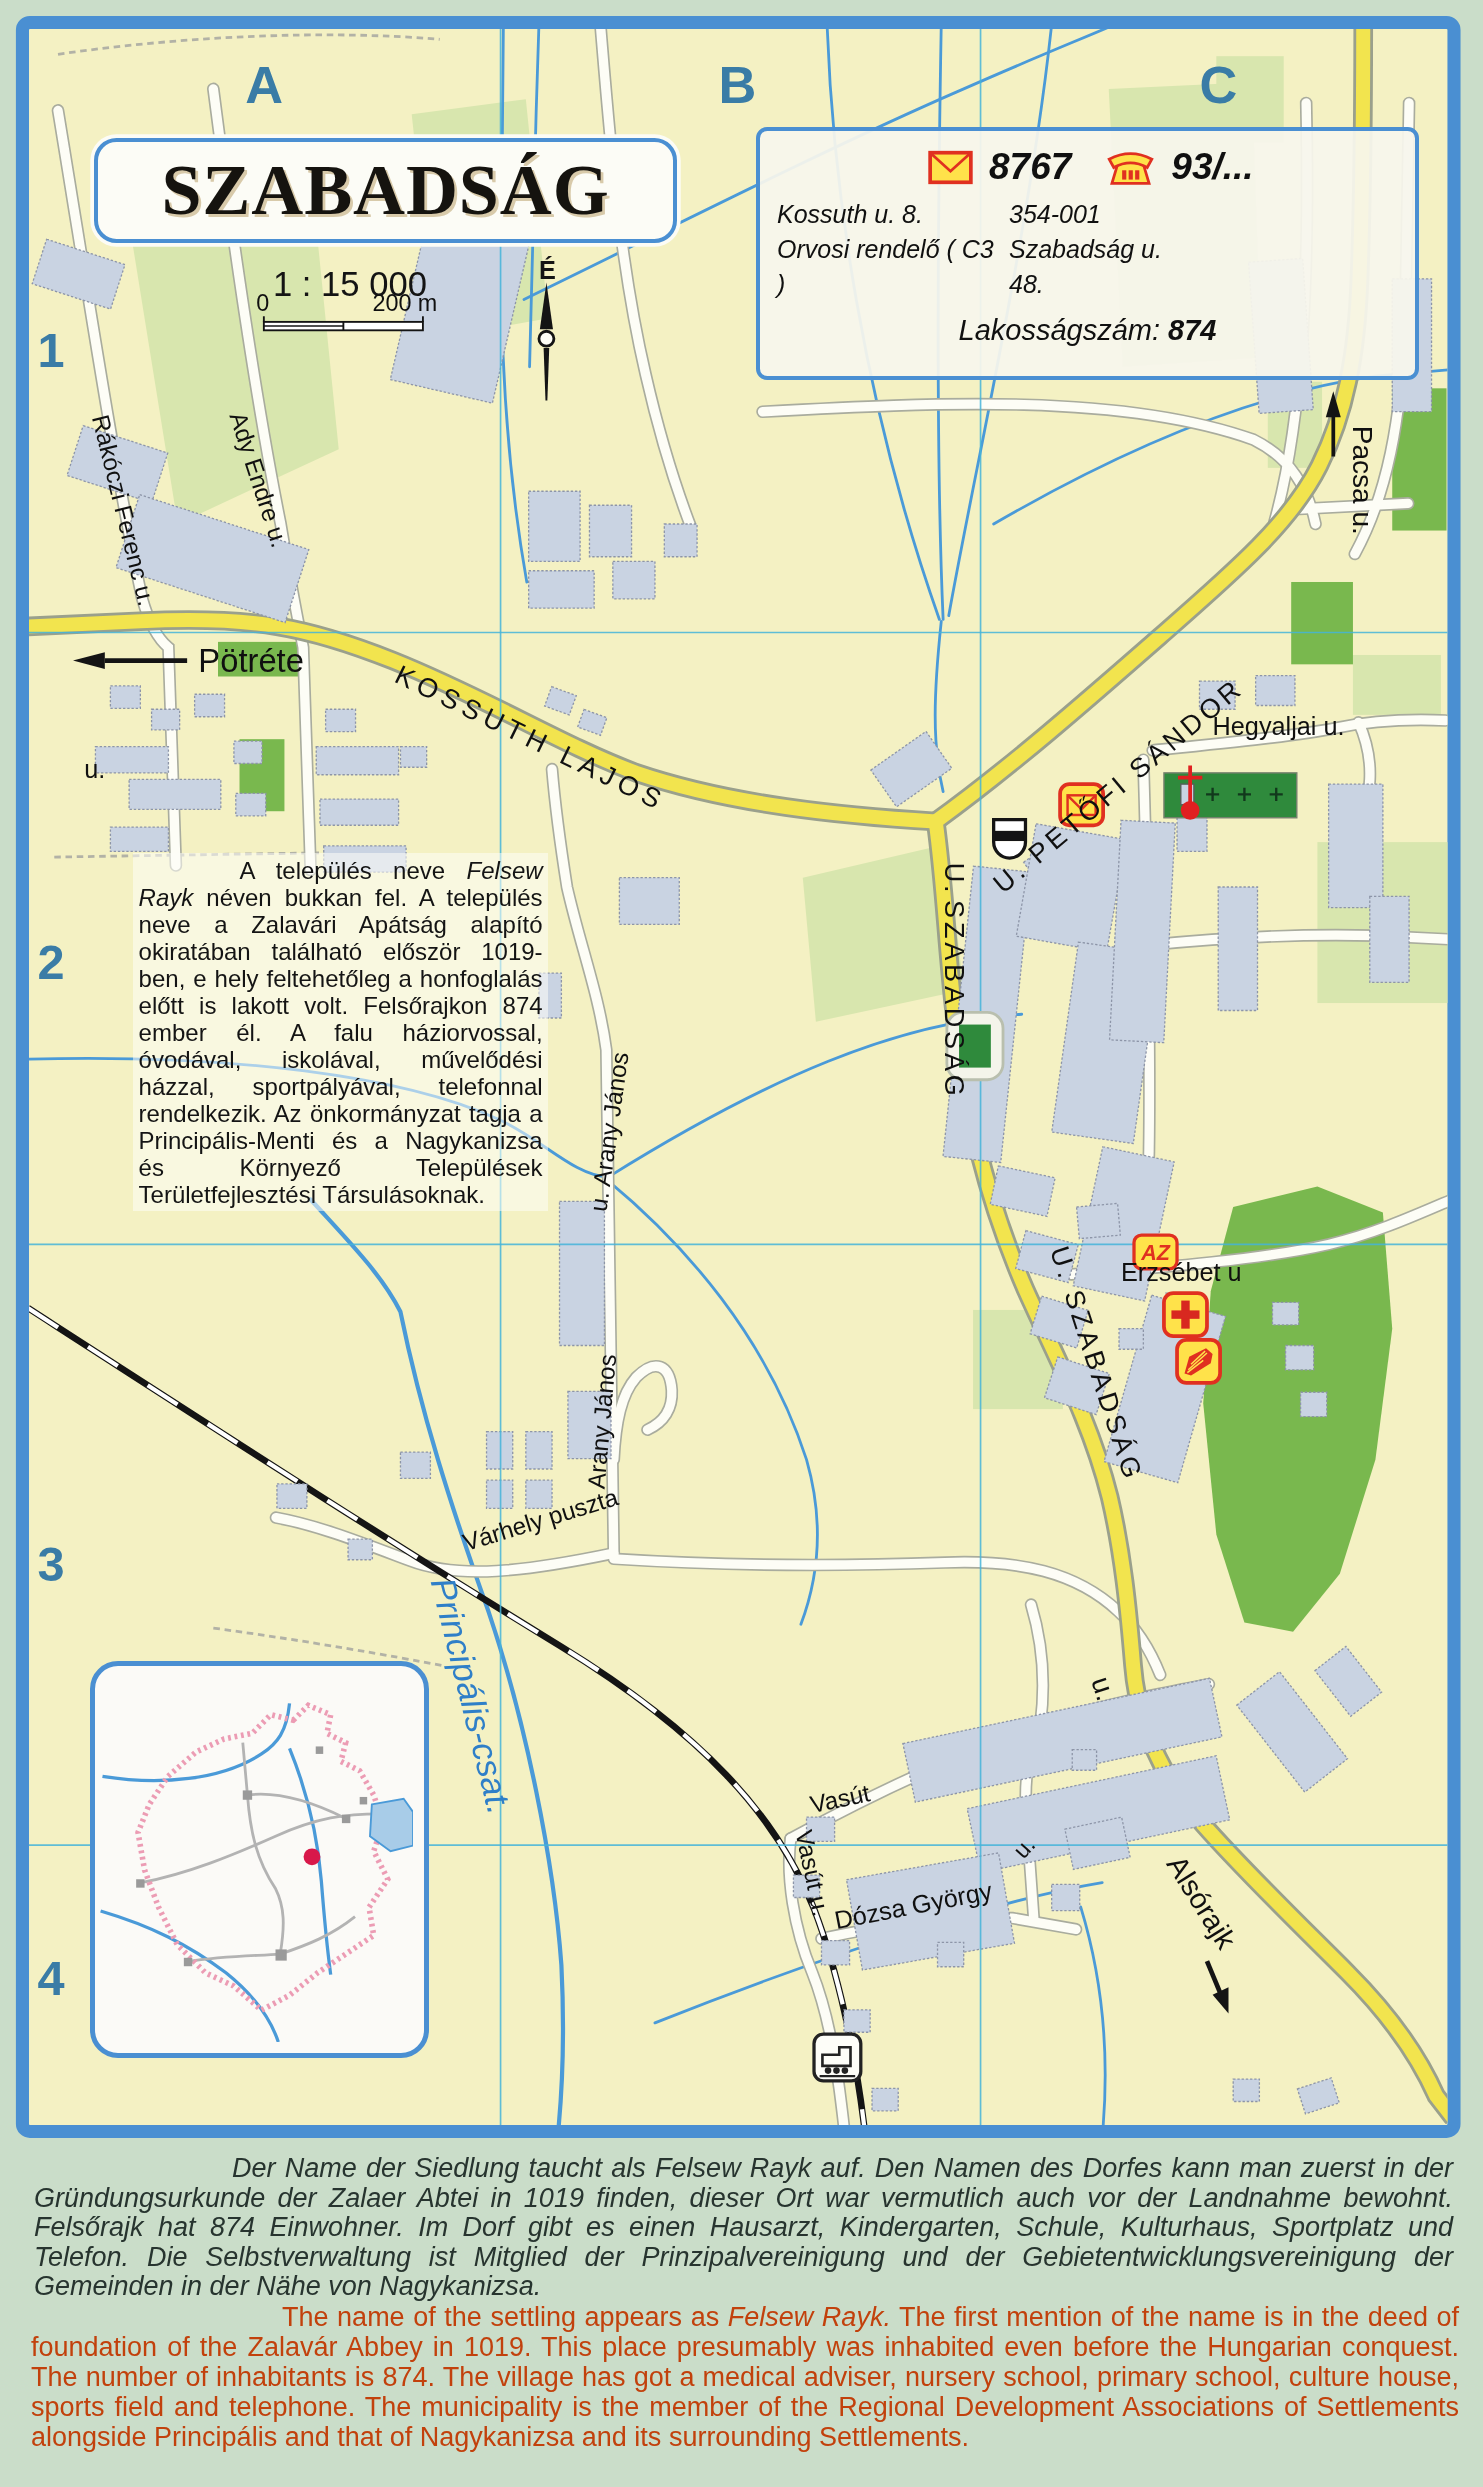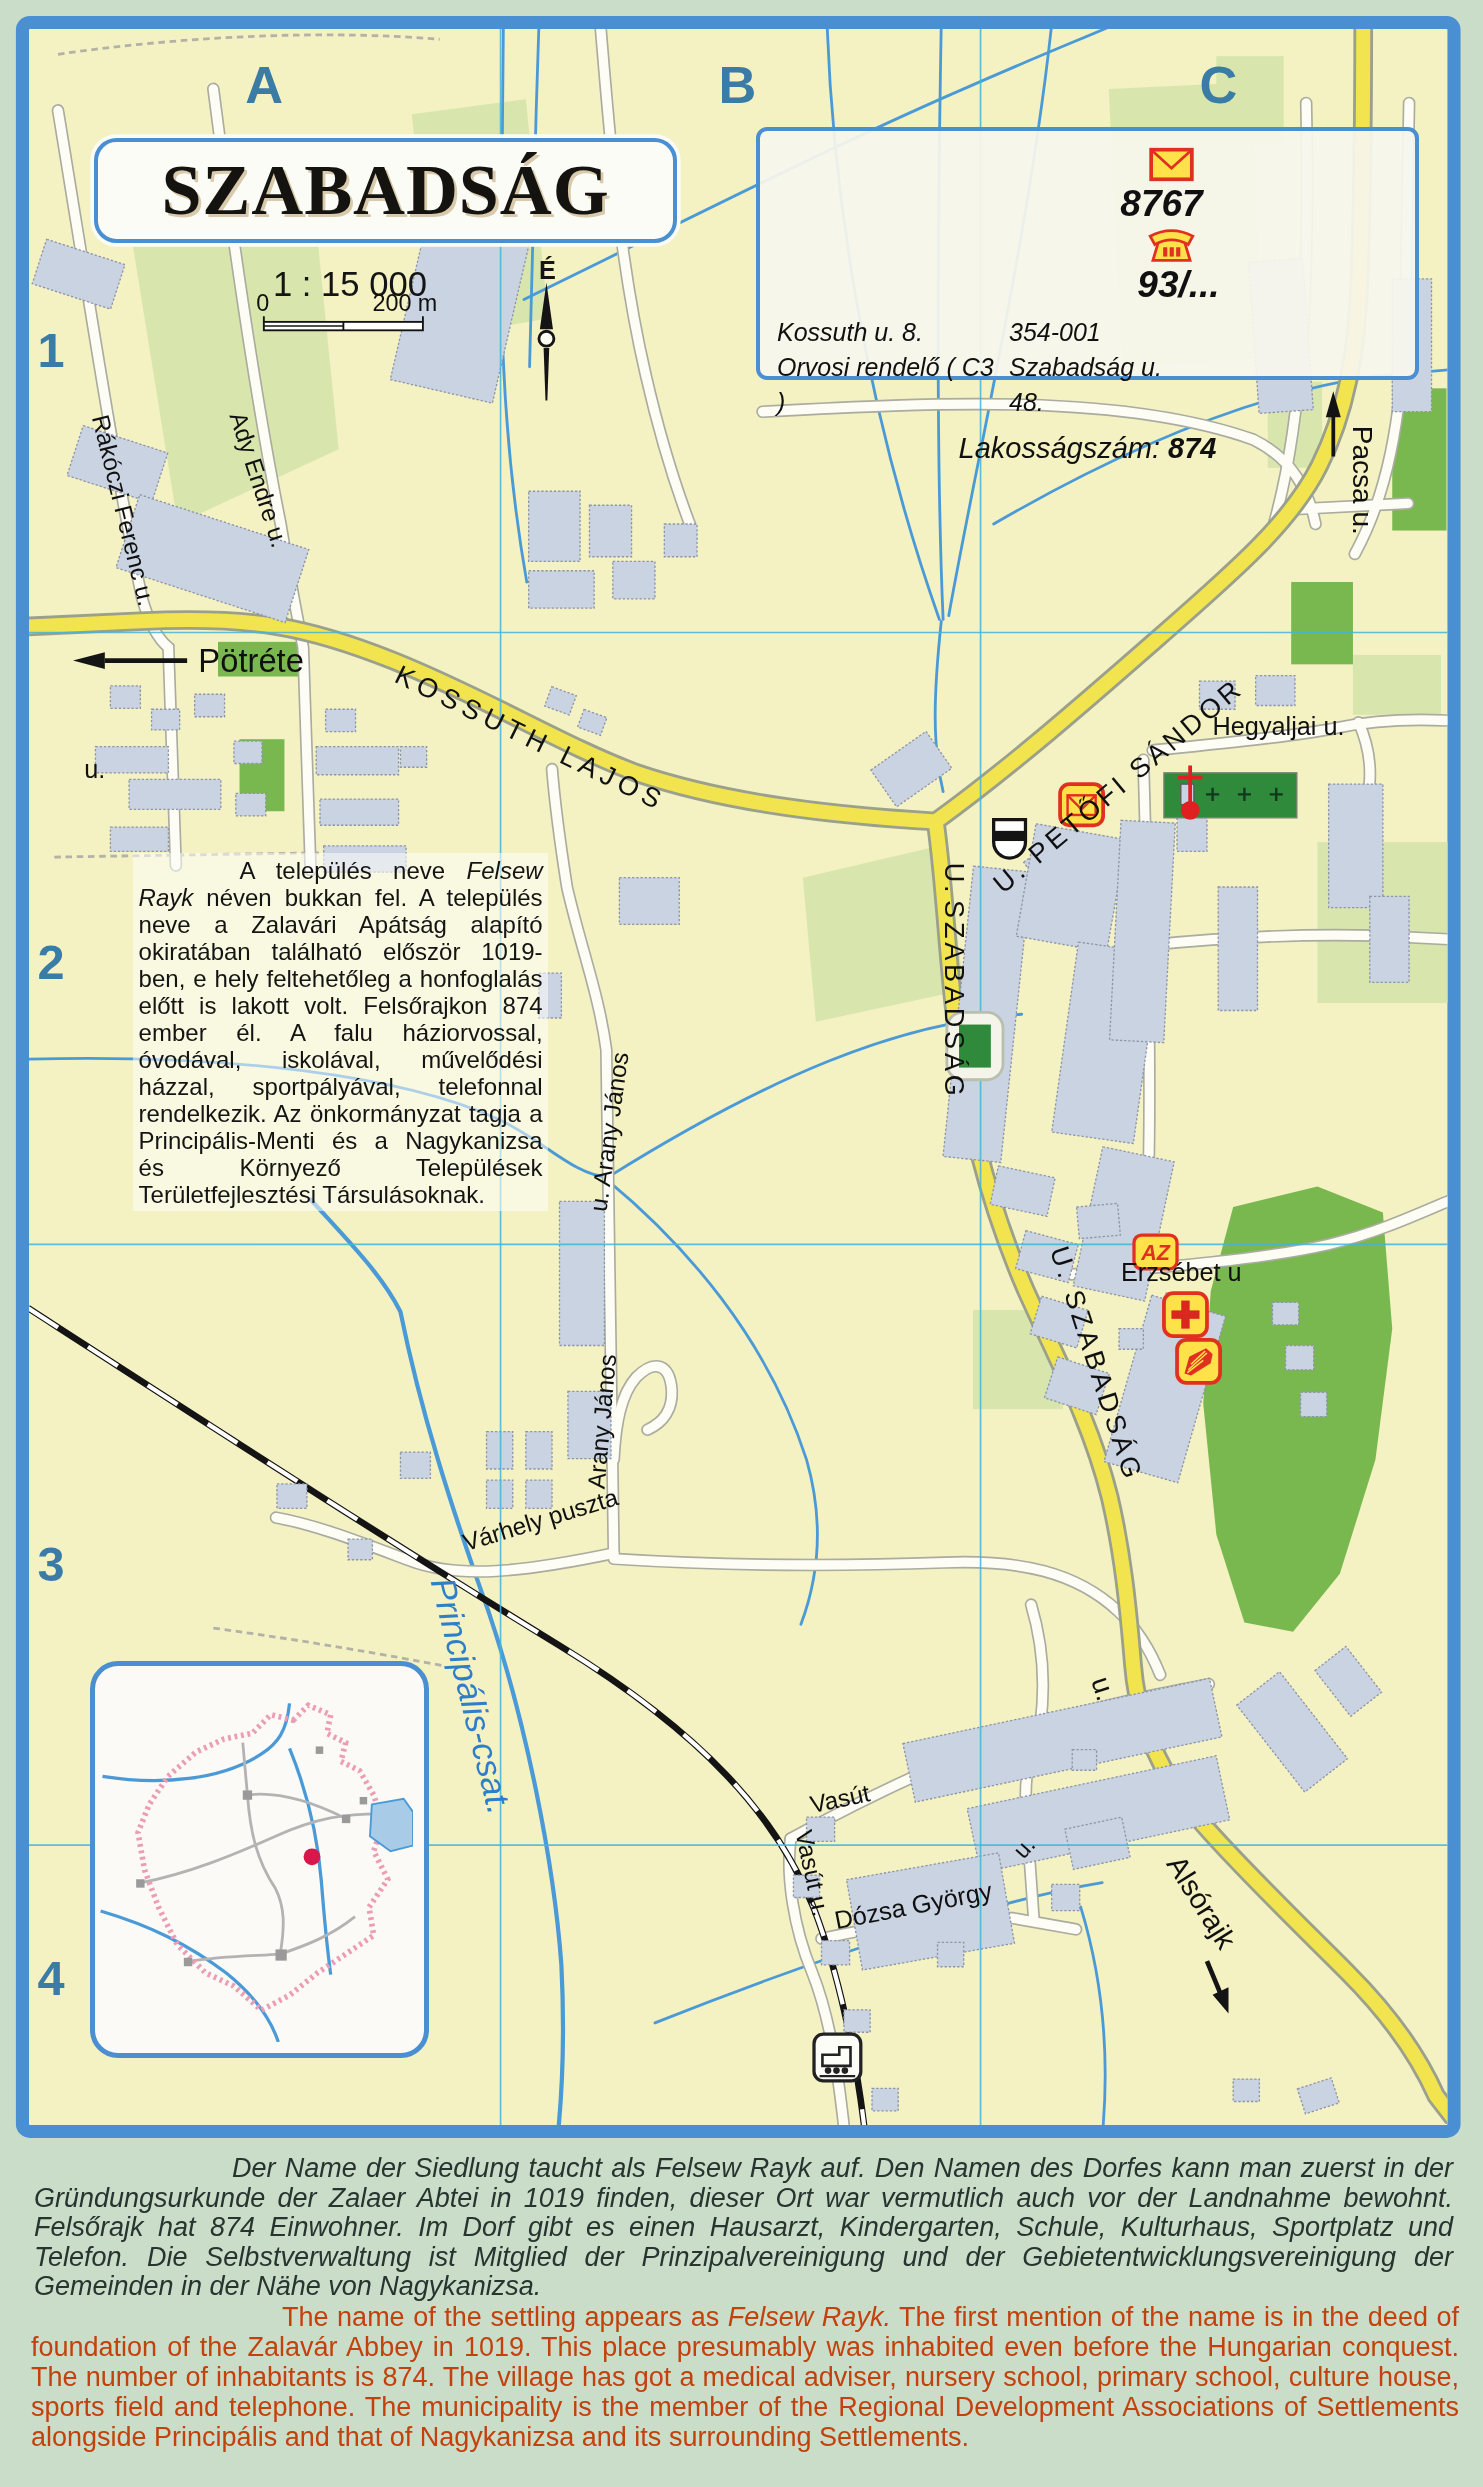--- a/index.html
+++ b/index.html
@@ -25,21 +25,21 @@
     text-shadow:2.8px 2.8px 0 rgba(150,110,30,.35);white-space:nowrap;
   }
 
   
   .info-box{
     left:756px;top:127px;width:655px;height:245px;
     background:rgba(247,245,236,.94);
     border:4.7px solid #4a8fd2;border-radius:11.2px;z-index:6;
     color:#101010;
   }
-  .ib-header{display:flex;align-items:center;margin:15px 0 5.6px 167px;flex-direction:column;}
+  .ib-header{display:flex;align-items:center;margin:15px 0 5.6px 167px;}
   .ib-num{font-style:italic;font-weight:bold;font-size:37px;margin-left:15px;white-space:nowrap;}
   .ib-rows{margin:9.4px 17px 0 17px;}
   .ib-row{display:grid;grid-template-columns:232px 161px auto;font-style:italic;font-size:25px;line-height:35px;}
   .ib-row .ph{text-align:left;}
   .ib-pop{margin-top:11.2px;text-align:center;font-style:italic;font-size:29px;}
   .ib-pop b{font-size:29px;font-style:italic;}
 
   
   .hu-text{
     left:133px;top:853px;width:404px;padding:3.7px 5.6px;

